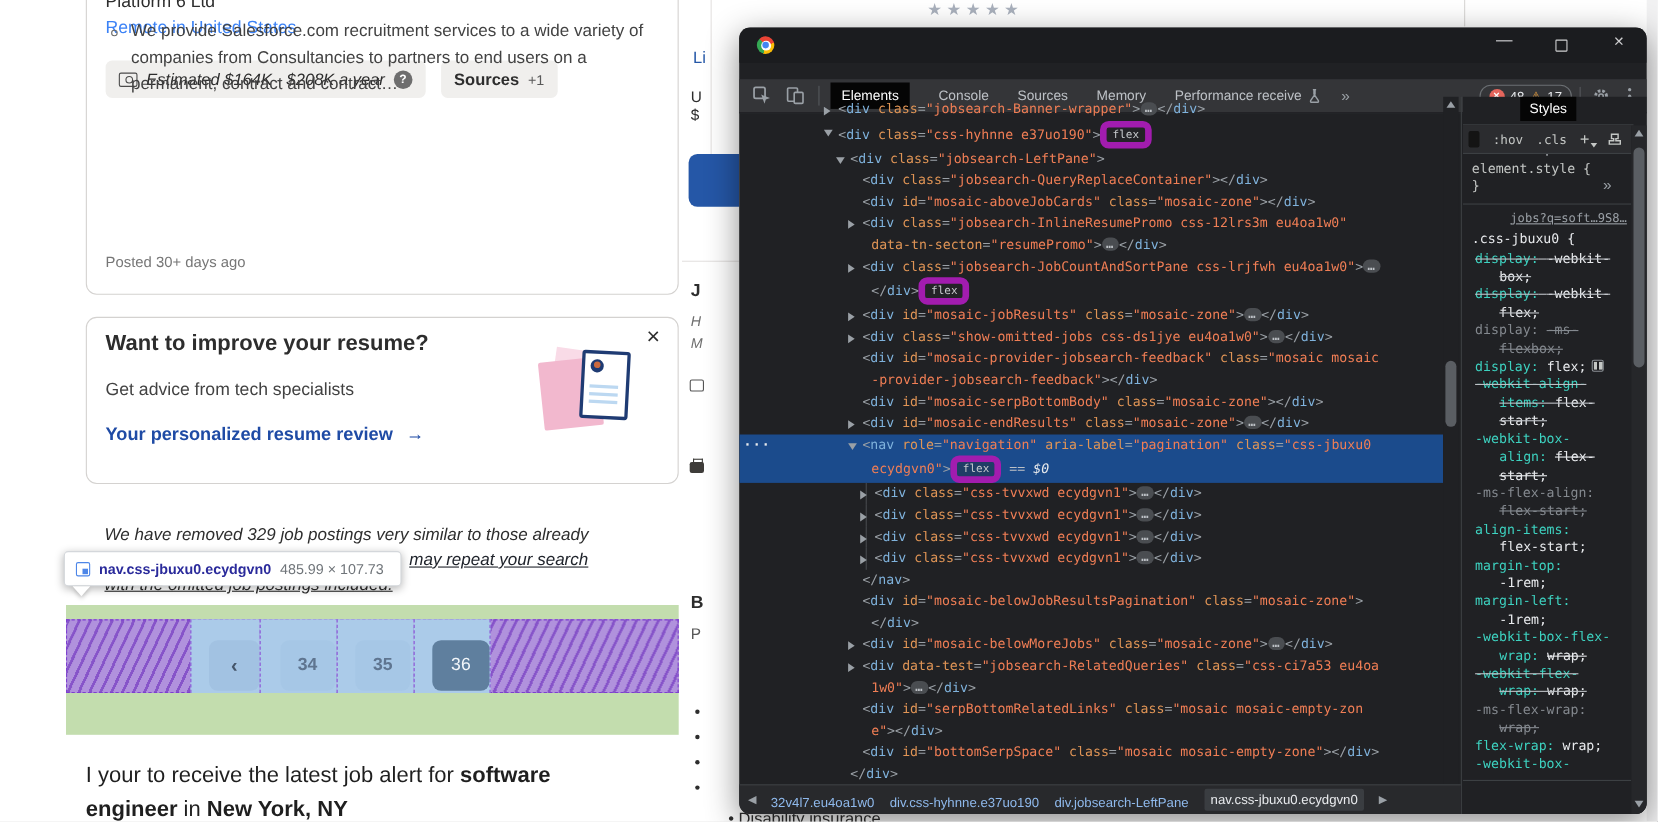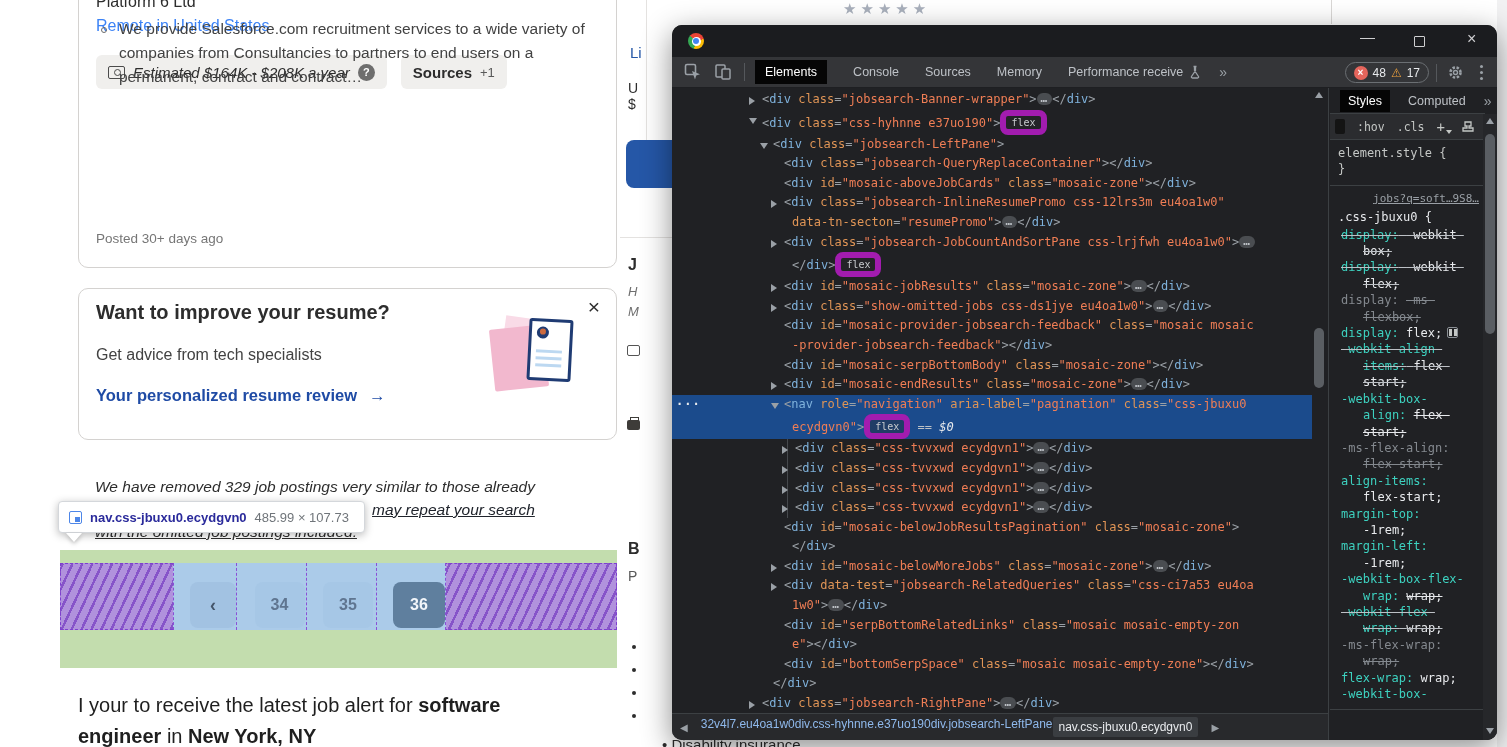--- a/index.html
+++ b/index.html
@@ -54,21 +54,21 @@
   #overlay { position:absolute; left:60px; top:550px; width:557px; height:118px; background:#c3ddae; }
   #ov-row { position:absolute; left:0; right:0; top:13px; height:67px; border:1px dashed #7e3fd0;
     background-color:#ab8ed8;
     background-image:repeating-linear-gradient(115deg, rgba(122,64,196,.75) 0 2.5px, rgba(183,150,226,.45) 2.5px 9px); }
   #ov-cells { position:absolute; left:112px; top:-1px; bottom:-1px; display:flex; }
   .ov-cell { background:#abcbe9; border-left:1px dashed #8a4fd6; display:flex; }
   .ov-cell:last-child { border-right:1px dashed #8a4fd6; }
   .pg-btn { margin-left:16px; margin-top:19px; height:46px; border-radius:8px; display:flex; align-items:center; justify-content:center; font-size:16px; }
   .pg-prev { width:47px; background:#a2c2e2; color:#44556a; font-weight:bold; font-size:18px; }
   .pg-num { width:50px; background:#a6c7e6; color:#5f7590; font-weight:600; }
-  .pg-cur { width:54px; background:#5f7f9e; color:#f2f6fa; font-weight:bold; }
+  .pg-cur { width:54px; background:#5f7f9e; color:#f2f6fa; font-weight:normal; }
 
   #alert-text { position:absolute; left:78px; top:690px; width:492px; font-size:20px; line-height:31px; color:#1f1f1f; }
   #alert-text b { font-weight:bold; }
 
   
   .frag { position:absolute; color:#2d2d2d; }
   #fr-link { left:630px; top:44px; color:#2557a7; font-size:15px; }
   #fr-u { left:628px; top:80px; font-size:14px; }
   #fr-d { left:628px; top:96px; font-size:14px; }
   #fr-btn { position:absolute; left:626px; top:140px; width:46px; height:48px; background:#2557a7; border-radius:8px 0 0 8px; }
@@ -93,21 +93,21 @@
   #dt-titlebar { position:absolute; left:0; top:0; right:0; height:32px; background:#1b1c1f; }
   .chrome-ic { position:absolute; left:16px; top:8px; width:16px; height:16px; border-radius:50%; background:conic-gradient(from -45deg,#ea4335 0 120deg,#fbbc05 0 240deg,#34a853 0 360deg); }
   .chrome-ic::before { content:""; position:absolute; left:3.5px; top:3.5px; width:9px; height:9px; border-radius:50%; background:#fff; }
   .chrome-ic::after { content:""; position:absolute; left:5px; top:5px; width:6px; height:6px; border-radius:50%; background:#4285f4; }
   #dt-title { position:absolute; left:42px; top:9px; font-size:12.5px; color:#dadce0; white-space:nowrap; }
   .winbtn { position:absolute; top:7px; color:#cfcfd1; font-size:15px; }
   #btn-min { left:688px; top:3px; }
   #btn-max { left:742px; top:11px; width:11px; height:11px; border:1.3px solid #cfcfd1; border-radius:1px; }
   #btn-close { left:795px; top:5px; font-size:16px; }
 
-  #dt-toolbar { position:absolute; left:0; top:32px; right:0; height:31px; background:#343538; border-bottom:1px solid #1e1f22; display:flex; align-items:center; }
+  #dt-toolbar { position:absolute; left:0; top:47px; right:0; height:31px; background:#343538; border-bottom:1px solid #1e1f22; display:flex; align-items:center; }
   .tb-ic { margin-left:12px; flex:0 0 auto; }
   .tb-sep { width:1px; height:18px; background:#55585c; margin:0 10px 0 12px; }
   #dt-tabs { display:flex; align-items:center; gap:26px; font-size:12.5px; color:#bdc1c6; }
   #dt-tabs .dtab { white-space:nowrap; display:flex; align-items:center; gap:6px; }
   #dt-tabs .dtab.active { background:#050505; color:#fff; padding:5px 10px; }
   #dt-more-tabs { color:#9aa0a6; font-size:14px; margin-left:18px; }
   #dt-badges { position:absolute; right:68px; top:5px; height:21px; border:1px solid #6b6f73; border-radius:11px; display:flex; align-items:center; gap:5px; padding:0 8px; font-size:12px; color:#e8eaed; }
   .err-c { width:14px; height:14px; border-radius:50%; background:#e5655c; color:#fff; font-size:10px; line-height:14px; text-align:center; font-weight:bold; }
   .warn-t { color:#f2a33c; font-size:12px; }
   #tb-sep2 { position:absolute; right:60px; top:7px; width:1px; height:18px; background:#55585c; }
@@ -137,21 +137,21 @@
   #panel-div { position:absolute; left:656px; top:0; bottom:0; width:1px; background:#3c4043; }
 
   
   #crumbbar { position:absolute; left:0; bottom:0; width:656px; height:27px; background:#28292c; border-top:1px solid #3c4043; display:flex; align-items:center; gap:13px; padding:0 8px; font-size:12px; }
   .crumb { color:#8fb9ec; white-space:nowrap; }
   .crumb.selc { background:#3a3d41; color:#e8eaed; border-radius:2px; padding:3px 6px; }
   .ctri { color:#9aa0a6; font-size:10px; }
 
   
   #sidebar { position:absolute; left:658px; top:0; right:0; bottom:0; background:#202124; font-size:12px; }
-  #sb-tabs { position:absolute; left:0; top:0; right:12px; height:26px; border-bottom:1px solid #3c4043; display:flex; align-items:center; gap:18px; padding-left:10px; font-size:12.5px; color:#bdc1c6; }
+  #sb-tabs { position:absolute; left:0; top:0; right:12px; height:26px; border-bottom:1px solid #3c4043; display:flex; align-items:center; gap:18px; font-size:12.5px; color:#bdc1c6;flex-direction:column; }
   #sb-tabs .stab.active { background:#050505; color:#fff; padding:4px 8px; }
   #sb-more { margin-left:auto; margin-right:20px; color:#9aa0a6; font-size:14px; }
   #sb-hov { position:absolute; left:0; top:26px; right:14px; height:26px; background:#2b2c2f; border-bottom:1px solid #3c4043; display:flex; align-items:center; gap:12px; padding-left:5px; color:#c4c7c5; font-family:"DejaVu Sans Mono", monospace; font-size:11.5px; }
   #sb-filter { width:10px; height:15px; background:#141414; border-radius:2px; }
   .plus-wrap { position:relative; font-size:14px; }
   .plus-wrap::after { content:""; position:absolute; right:-7px; bottom:1px; border-top:4px solid #c4c7c5; border-left:3.5px solid transparent; border-right:3.5px solid transparent; }
   #stamp { margin-left:auto; margin-right:8px; }
   #sb-scroll { position:absolute; left:0; top:52px; right:14px; bottom:0; overflow:hidden; font-family:"DejaVu Sans Mono", monospace; line-height:16.4px; }
   .sec { border-bottom:1px solid #3c4043; padding:5px 0 7px 0; }
   .es-line { padding-left:8px; color:#c4c7c5; }
@@ -347,38 +347,39 @@
             <div class="drow" style="padding-left: 112px;"><span class="arw right" style="left: 99px;"></span><span class="tp">&lt;</span><span class="tt">div</span> <span class="ta">id</span><span class="tp">=</span><span class="tv">"mosaic-jobResults"</span> <span class="ta">class</span><span class="tp">=</span><span class="tv">"mosaic-zone"</span><span class="tp">&gt;</span><span class="more">…</span><span class="tp">&lt;/</span><span class="tt">div</span><span class="tp">&gt;</span></div>
             <div class="drow" style="padding-left: 112px;"><span class="arw right" style="left: 99px;"></span><span class="tp">&lt;</span><span class="tt">div</span> <span class="ta">class</span><span class="tp">=</span><span class="tv">"show-omitted-jobs css-ds1jye eu4oa1w0"</span><span class="tp">&gt;</span><span class="more">…</span><span class="tp">&lt;/</span><span class="tt">div</span><span class="tp">&gt;</span></div>
             <div class="drow" style="padding-left: 112px;"><span class="tp">&lt;</span><span class="tt">div</span> <span class="ta">id</span><span class="tp">=</span><span class="tv">"mosaic-provider-jobsearch-feedback"</span> <span class="ta">class</span><span class="tp">=</span><span class="tv">"mosaic mosaic</span><br><span class="hang"></span><span class="tv">-provider-jobsearch-feedback</span><span class="tv">"</span><span class="tp">&gt;</span><span class="tp">&lt;/</span><span class="tt">div</span><span class="tp">&gt;</span></div>
             <div class="drow" style="padding-left: 112px;"><span class="tp">&lt;</span><span class="tt">div</span> <span class="ta">id</span><span class="tp">=</span><span class="tv">"mosaic-serpBottomBody"</span> <span class="ta">class</span><span class="tp">=</span><span class="tv">"mosaic-zone"</span><span class="tp">&gt;</span><span class="tp">&lt;/</span><span class="tt">div</span><span class="tp">&gt;</span></div>
             <div class="drow" style="padding-left: 112px;"><span class="arw right" style="left: 99px;"></span><span class="tp">&lt;</span><span class="tt">div</span> <span class="ta">id</span><span class="tp">=</span><span class="tv">"mosaic-endResults"</span> <span class="ta">class</span><span class="tp">=</span><span class="tv">"mosaic-zone"</span><span class="tp">&gt;</span><span class="more">…</span><span class="tp">&lt;/</span><span class="tt">div</span><span class="tp">&gt;</span></div>
             <div class="drow sel" style="padding-left: 112px;"><span class="arw down" style="left: 99px;"></span><span class="gdots">···</span><span class="tp">&lt;</span><span class="tt">nav</span> <span class="ta">role</span><span class="tp">=</span><span class="tv">"navigation"</span> <span class="ta">aria-label</span><span class="tp">=</span><span class="tv">"pagination"</span> <span class="ta">class</span><span class="tp">=</span><span class="tv">"css-jbuxu0</span><br><span class="hang"></span><span class="tv">ecydgvn0</span><span class="tv">"</span><span class="tp">&gt;</span><span class="fbadge">flex</span><span class="eqop"> == </span><span class="eqd">$0</span></div>
             <div class="drow" style="padding-left: 123px;"><span class="guide" style="left: 115px;"></span><span class="arw right" style="left: 110px;"></span><span class="tp">&lt;</span><span class="tt">div</span> <span class="ta">class</span><span class="tp">=</span><span class="tv">"css-tvvxwd ecydgvn1"</span><span class="tp">&gt;</span><span class="more">…</span><span class="tp">&lt;/</span><span class="tt">div</span><span class="tp">&gt;</span></div>
             <div class="drow" style="padding-left: 123px;"><span class="guide" style="left: 115px;"></span><span class="arw right" style="left: 110px;"></span><span class="tp">&lt;</span><span class="tt">div</span> <span class="ta">class</span><span class="tp">=</span><span class="tv">"css-tvvxwd ecydgvn1"</span><span class="tp">&gt;</span><span class="more">…</span><span class="tp">&lt;/</span><span class="tt">div</span><span class="tp">&gt;</span></div>
             <div class="drow" style="padding-left: 123px;"><span class="guide" style="left: 115px;"></span><span class="arw right" style="left: 110px;"></span><span class="tp">&lt;</span><span class="tt">div</span> <span class="ta">class</span><span class="tp">=</span><span class="tv">"css-tvvxwd ecydgvn1"</span><span class="tp">&gt;</span><span class="more">…</span><span class="tp">&lt;/</span><span class="tt">div</span><span class="tp">&gt;</span></div>
             <div class="drow" style="padding-left: 123px;"><span class="guide" style="left: 115px;"></span><span class="arw right" style="left: 110px;"></span><span class="tp">&lt;</span><span class="tt">div</span> <span class="ta">class</span><span class="tp">=</span><span class="tv">"css-tvvxwd ecydgvn1"</span><span class="tp">&gt;</span><span class="more">…</span><span class="tp">&lt;/</span><span class="tt">div</span><span class="tp">&gt;</span></div>
+            <div class="drow" style="padding-left: 112px;"><span class="tp">&lt;/</span><span class="tt">nav</span><span class="tp">&gt;</span></div>
             <div class="drow" style="padding-left: 112px;"><span class="tp">&lt;</span><span class="tt">div</span> <span class="ta">id</span><span class="tp">=</span><span class="tv">"mosaic-belowJobResultsPagination"</span> <span class="ta">class</span><span class="tp">=</span><span class="tv">"mosaic-zone"</span><span class="tp">&gt;</span><br><span class="hang"></span><span class="tp">&lt;/</span><span class="tt">div</span><span class="tp">&gt;</span></div>
             <div class="drow" style="padding-left: 112px;"><span class="arw right" style="left: 99px;"></span><span class="tp">&lt;</span><span class="tt">div</span> <span class="ta">id</span><span class="tp">=</span><span class="tv">"mosaic-belowMoreJobs"</span> <span class="ta">class</span><span class="tp">=</span><span class="tv">"mosaic-zone"</span><span class="tp">&gt;</span><span class="more">…</span><span class="tp">&lt;/</span><span class="tt">div</span><span class="tp">&gt;</span></div>
             <div class="drow" style="padding-left: 112px;"><span class="arw right" style="left: 99px;"></span><span class="tp">&lt;</span><span class="tt">div</span> <span class="ta">data-test</span><span class="tp">=</span><span class="tv">"jobsearch-RelatedQueries"</span> <span class="ta">class</span><span class="tp">=</span><span class="tv">"css-ci7a53 eu4oa</span><br><span class="hang"></span><span class="tv">1w0</span><span class="tv">"</span><span class="tp">&gt;</span><span class="more">…</span><span class="tp">&lt;/</span><span class="tt">div</span><span class="tp">&gt;</span></div>
             <div class="drow" style="padding-left: 112px;"><span class="tp">&lt;</span><span class="tt">div</span> <span class="ta">id</span><span class="tp">=</span><span class="tv">"serpBottomRelatedLinks"</span> <span class="ta">class</span><span class="tp">=</span><span class="tv">"mosaic mosaic-empty-zon</span><br><span class="hang"></span><span class="tv">e</span><span class="tv">"</span><span class="tp">&gt;</span><span class="tp">&lt;/</span><span class="tt">div</span><span class="tp">&gt;</span></div>
             <div class="drow" style="padding-left: 112px;"><span class="tp">&lt;</span><span class="tt">div</span> <span class="ta">id</span><span class="tp">=</span><span class="tv">"bottomSerpSpace"</span> <span class="ta">class</span><span class="tp">=</span><span class="tv">"mosaic mosaic-empty-zone"</span><span class="tp">&gt;</span><span class="tp">&lt;/</span><span class="tt">div</span><span class="tp">&gt;</span></div>
             <div class="drow" style="padding-left: 101px;"><span class="tp">&lt;/</span><span class="tt">div</span><span class="tp">&gt;</span></div>
             <div class="drow" style="padding-left: 90px;"><span class="arw right" style="left: 77px;"></span><span class="tp">&lt;</span><span class="tt">div</span> <span class="ta">class</span><span class="tp">=</span><span class="tv">"jobsearch-RightPane"</span><span class="tp">&gt;</span><span class="more">…</span><span class="tp">&lt;/</span><span class="tt">div</span><span class="tp">&gt;</span></div>
           </div>
         </div>
       <div id="el-sbar">
         <span class="sb-up"></span>
         <div id="el-thumb"></div>
       </div>
       <div id="panel-div"></div>
 
       <div id="crumbbar">
         <span class="ctri">◀</span>
-        <span id="crumb-items" style="display:flex;align-items:flex-start">
+        <span id="crumb-items" style="display:flex;gap:14px;align-items:flex-end">
             <span class="crumb">32v4l7.eu4oa1w0</span>
             <span class="crumb">div.css-hyhnne.e37uo190</span>
             <span class="crumb">div.jobsearch-LeftPane</span>
             <span class="crumb selc">nav.css-jbuxu0.ecydgvn0</span>
           </span>
         <span class="ctri">▶</span>
       </div>
 
       <div id="sidebar">
         <div id="sb-tabs">

